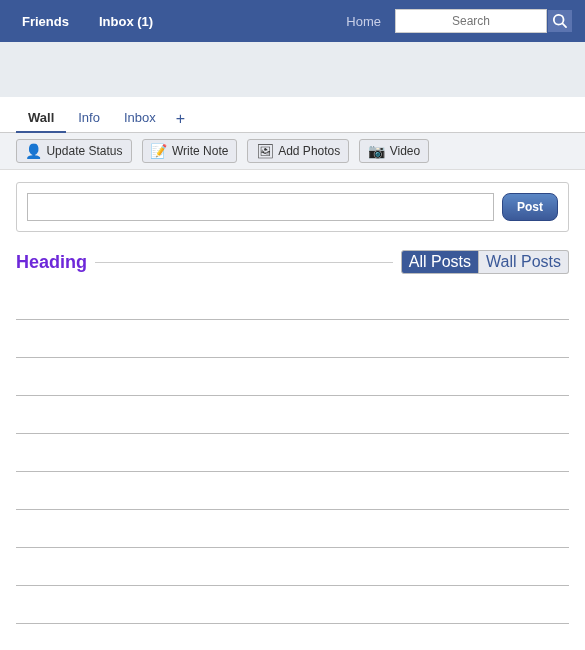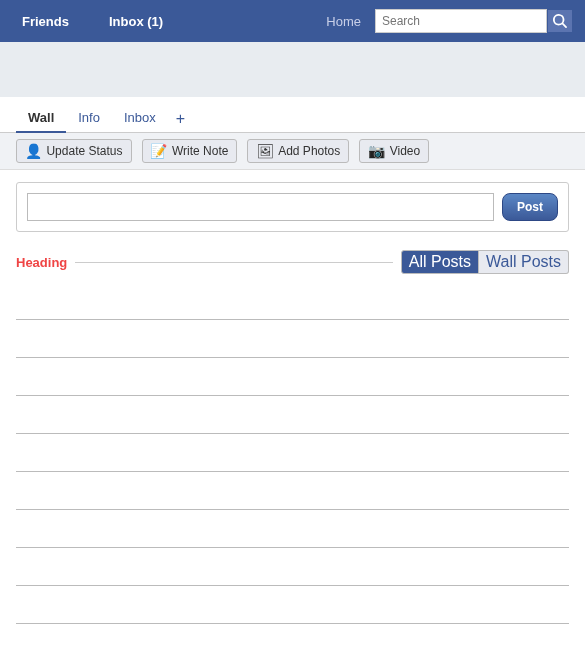--- a/index.html
+++ b/index.html
@@ -17,21 +17,21 @@
       background: #3b5998;
       padding: 8px 12px;
       display: flex;
       align-items: center;
       gap: 0;
       height: 42px;
     }
     .nav-links {
       display: flex;
       align-items: flex-start;
-      gap: 20px;
+      gap: 10px;
       flex: 1;
     }
     .nav-link {
       color: #fff;
       font-size: 13px;
       font-weight: bold;
       padding: 4px 10px;
       cursor: pointer;
       text-decoration: none;
       white-space: nowrap;
@@ -42,26 +42,27 @@
       font-size: 13px;
       padding: 4px 14px;
       cursor: pointer;
     }
     .search-area {
       display: flex;
       align-items: center;
     }
     .search-input {
       height: 24px;
-      width: 172px;
+      width: 152px;
       border: 1px solid #ccc;
       padding: 2px 6px;
       font-size: 12px;
       outline: none;
       color: #999;
+      text-align: center;
     }
     .search-btn {
       background: #5b74b0;
       border: 1px solid #3b5998;
       height: 24px;
       width: 26px;
       display: flex;
       align-items: center;
       justify-content: center;
       cursor: pointer;
@@ -177,23 +178,23 @@
     .feed-area {
       padding: 6px 16px 16px 16px;
     }
     .feed-header {
       display: flex;
       align-items: center;
       margin-bottom: 8px;
       gap: 8px;
     }
     .feed-heading-text {
-      font-size: 13px;
-      font-weight: bold;
-      color: #ef4444;
+      font-size: 18px;
+      font-weight: bold;
+      color: #6d28d9;
     }
     .feed-heading-line {
       flex: 1;
       height: 1px;
       background: #ccc;
     }
     .feed-filter-btns {
       display: flex;
       gap: 0;
     }

